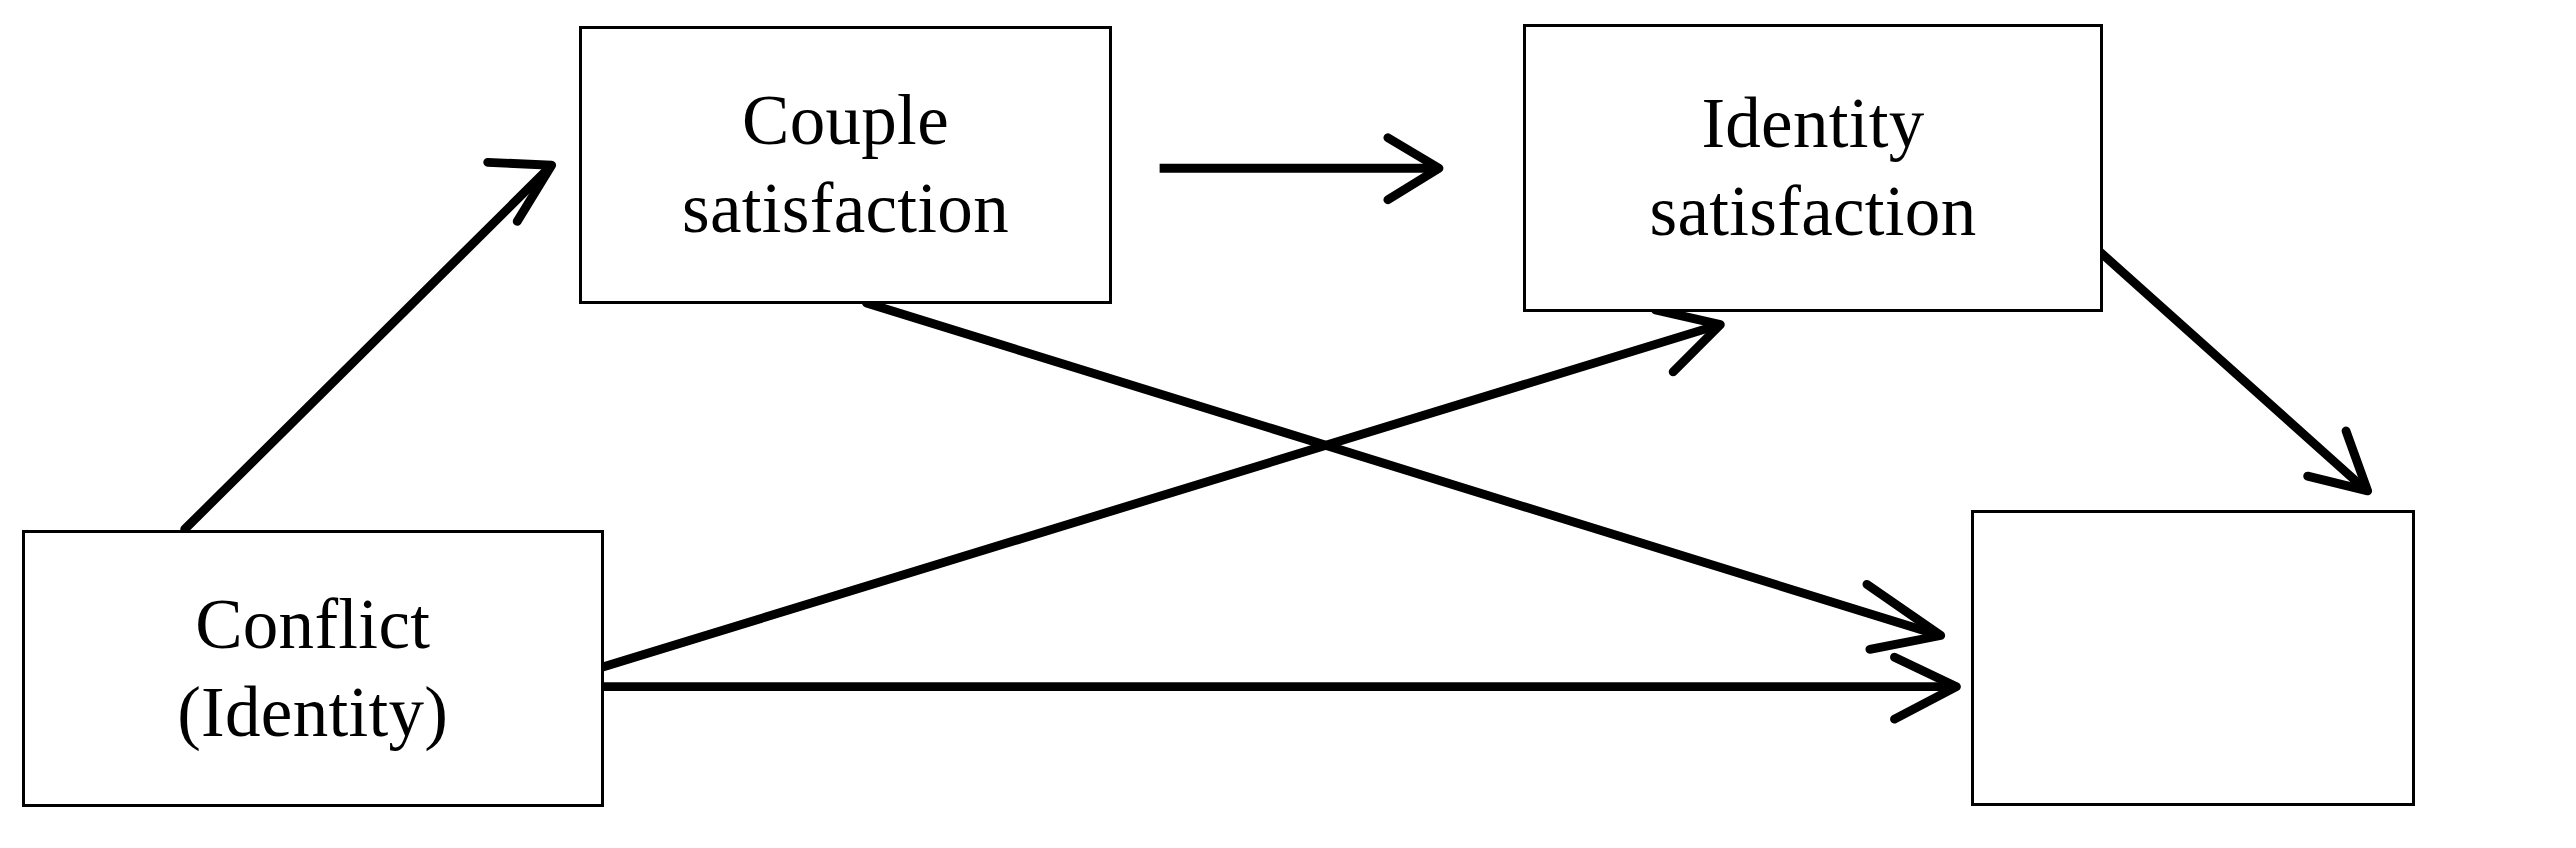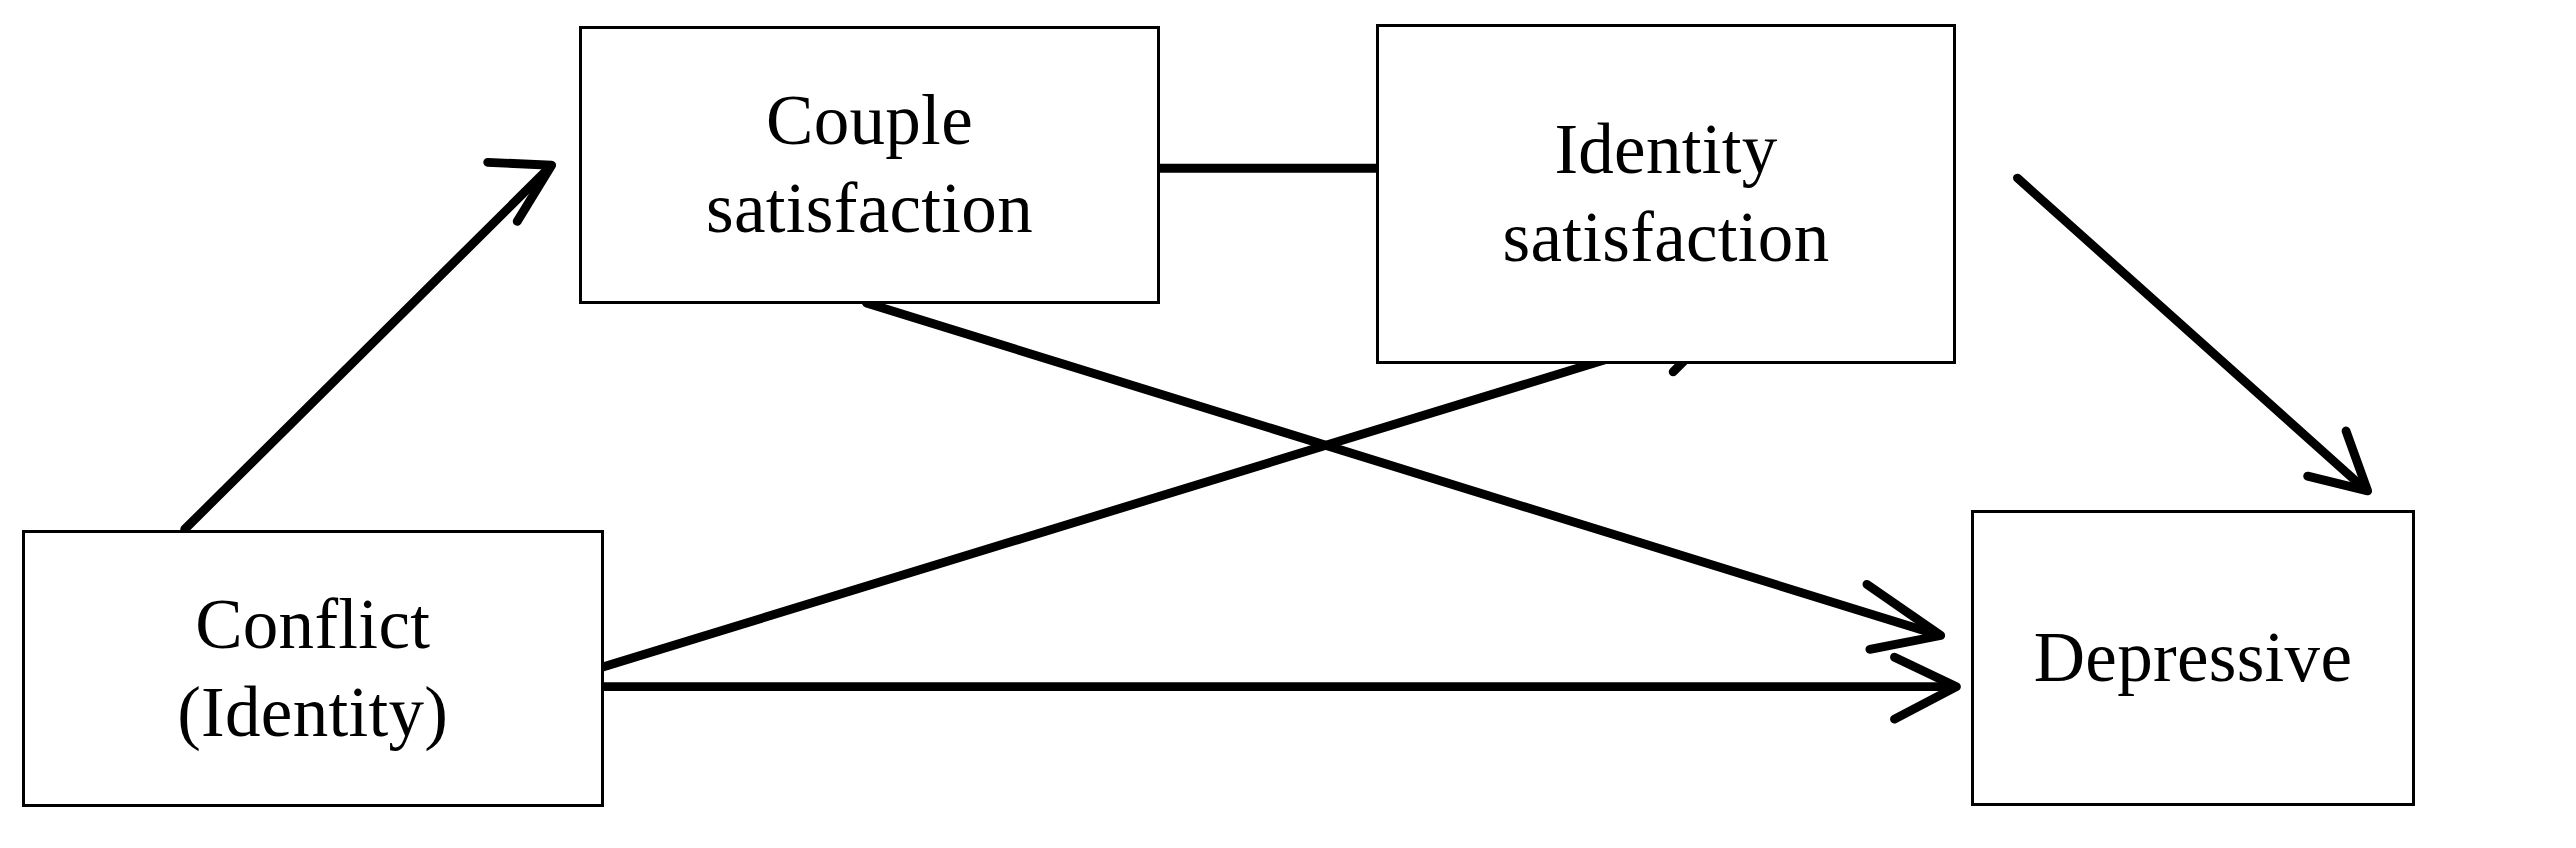--- a/index.html
+++ b/index.html
@@ -36,22 +36,22 @@
     text-align: center;
     color: #000000;
     font-family: "Liberation Serif", "DejaVu Serif", serif;
     font-size: 71px;
     line-height: 1.23;
     letter-spacing: 0.3px;
     z-index: 2;
   }
   .node .line { display: block; white-space: nowrap; }
 
-  #node-couple      { left: 579px;  top: 25.6px;  width: 581px; height: 278px; }
-  #node-identity    { left: 1376px; top: 23.6px;  width: 580px; height: 340px; }
+  #node-couple      { left: 579px;  top: 25.6px;  width: 533px; height: 278px; }
+  #node-identity    { left: 1523px; top: 23.6px;  width: 580px; height: 288px; }
   #node-intimacy    { left: 21.7px;   top: 530px; width: 582px; height: 277px; }
   #node-depressive  { left: 1971px; top: 510px; width: 444px; height: 296px; }
 </style>
 </head>
 <body>
 
 <div id="canvas">
 
   <svg id="edges" viewBox="0 0 2617 862" xmlns="http://www.w3.org/2000/svg">
 
@@ -95,17 +95,16 @@
     <span class="line">Identity</span>
     <span class="line">satisfaction</span>
   </div>
 
   <div class="node" id="node-intimacy">
     <span class="line">Conflict</span>
     <span class="line">(Identity)</span>
   </div>
 
   <div class="node" id="node-depressive">
-    <span class="line">Depressive</span>
   </div>
 
 </div>
 
 
 </body></html>

